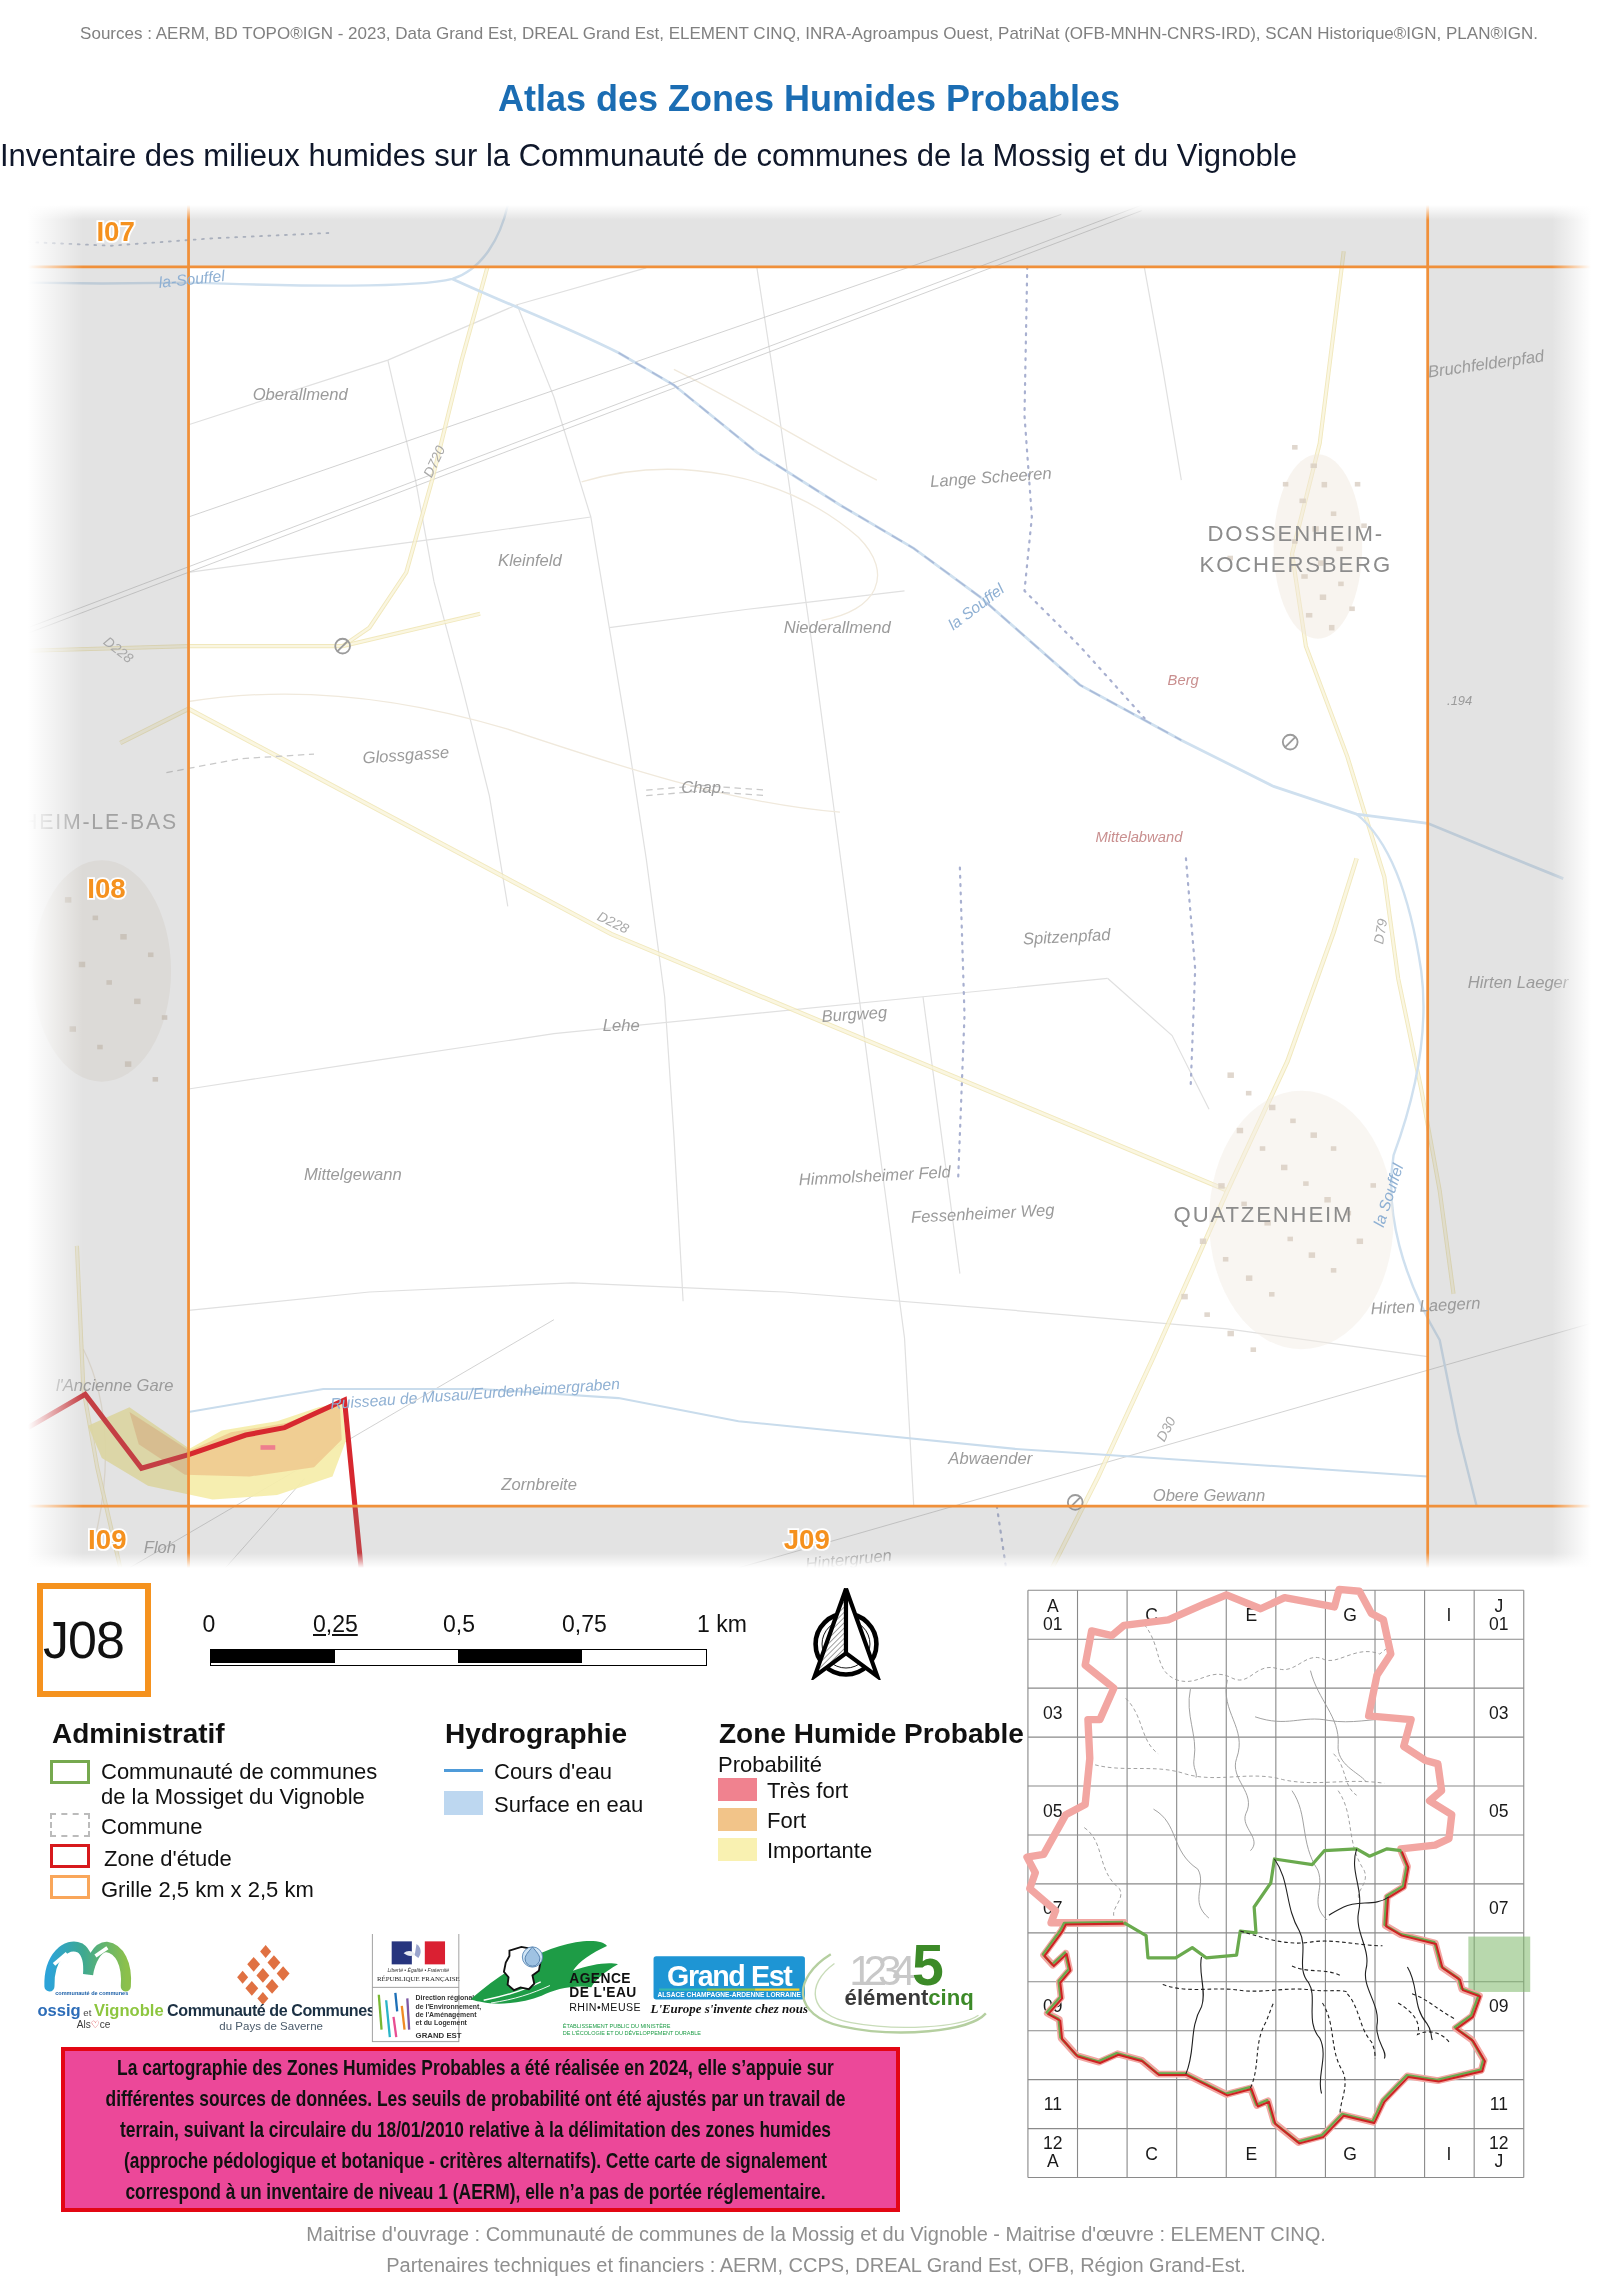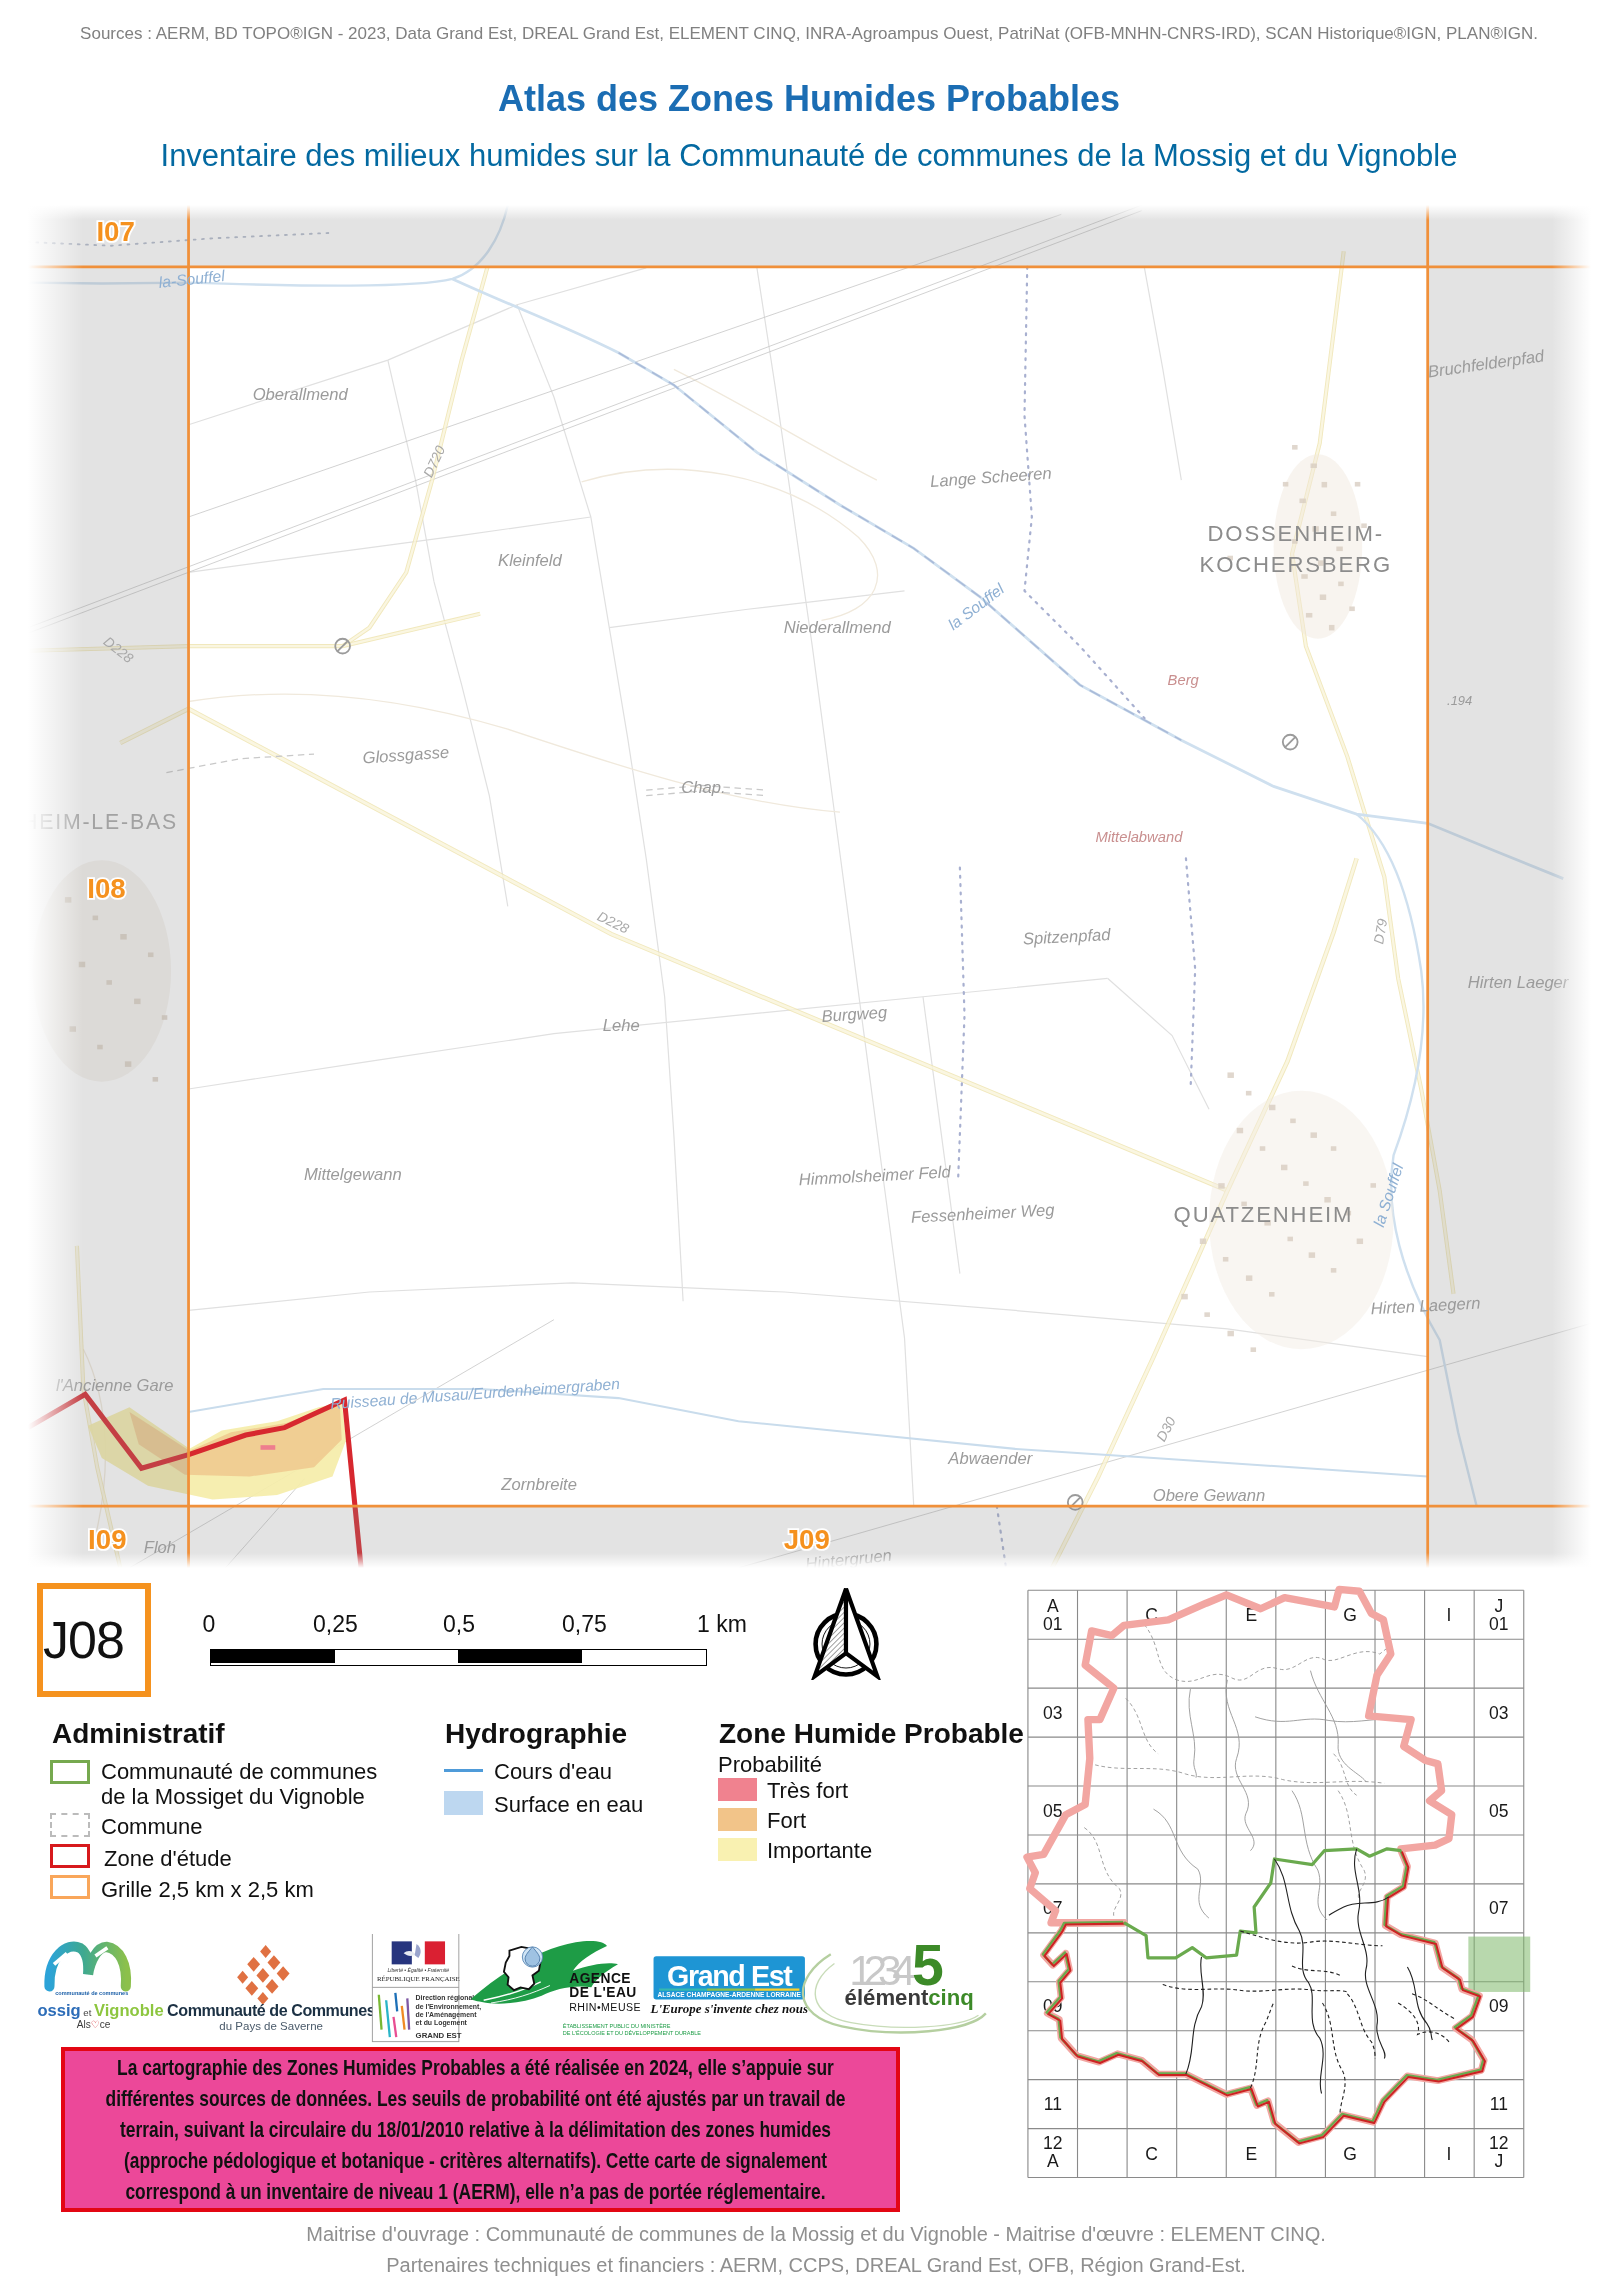--- a/index.html
+++ b/index.html
@@ -1,21 +1,21 @@
 <!DOCTYPE html>
 <html style="font-size:14.8px"><head>
 <meta charset="utf-8">
 <style>
   html,body{margin:0;padding:0;background:#fff;}
   .page{position:relative;width:1618px;height:2289px;background:#fff;overflow:hidden;
         font-family:"Liberation Sans",sans-serif;}
   .abs{position:absolute;}
   .src{top:24px;left:0;width:1618px;text-align:center;font-size:17px;color:#808080;}
   .title{top:78px;left:0;width:1618px;text-align:center;font-size:36px;font-weight:bold;color:#1b6db3;}
-  .subtitle{top:138px;left:0;width:1618px;text-align:center;font-size:31px;color:#0369a1;}
+  .subtitle{top:138px;left:0;width:1618px;text-align:left;font-size:31px;color:#0f172a;}
   .mapblock{left:28px;top:205px;width:1563px;height:1363px;}
   .fadeL{left:28px;top:205px;width:55px;height:1363px;background:linear-gradient(to right,#fff,rgba(255,255,255,0));}
   .fadeR{left:1552px;top:205px;width:39px;height:1363px;background:linear-gradient(to left,#fff,rgba(255,255,255,0));}
   .fadeT{left:28px;top:205px;width:1563px;height:14.8px;background:linear-gradient(to bottom,#fff,rgba(255,255,255,0));}
   .fadeB{left:28px;top:1553px;width:1563px;height:14.8px;background:linear-gradient(to top,#fff,rgba(255,255,255,0));}
   .j08box{left:37px;top:1583px;width:102px;height:102px;border:6.5px solid #f5921e;background:#fff;
           text-align:left;line-height:102px;font-size:52px;color:#111;letter-spacing:-0.9px;}
   .lt{font-size:28px;font-weight:bold;color:#111;}
   .li{font-size:22px;color:#111;line-height:25px;}
   .footer1{top:2223px;left:0;width:1632px;text-align:center;font-size:20px;color:#8f8f8f;}
@@ -237,21 +237,21 @@
   <text x="844" y="1456" text-anchor="middle">J09</text>
  </g>
 </svg>
 <div class="abs fadeL"></div>
     <div class="abs fadeR"></div>
 <div class="abs fadeT"></div>
     <div class="abs fadeB"></div>
 <div class="abs j08box">J08</div>
 <div class="abs" style="left:210px;top:1611px;width:554px;height:55px;font-size:23px;color:#111;">
   <span class="abs" style="left:-7.4px;top:0;">0</span>
-  <span class="abs" style="left:103px;top:0;">0,25</span>
+  <span class="abs" style="left:103px;top:0;text-decoration:underline;">0,25</span>
   <span class="abs" style="left:233px;top:0;">0,5</span>
   <span class="abs" style="left:352px;top:0;">0,75</span>
   <span class="abs" style="left:487px;top:0;">1 km</span>
 </div>
 <div class="abs" style="left:210px;top:1649px;width:497px;height:16.6px;border:1.8px solid #000;box-sizing:border-box;background:#fff;">
   <div class="abs" style="left:0;top:0;width:124px;height:13px;background:#000;"></div>
   <div class="abs" style="left:247px;top:0;width:124px;height:13px;background:#000;"></div>
 </div>
 <svg class="abs" style="left:807px;top:1586px;" width="78" height="94" viewBox="0 0 84 102">
   <defs>

